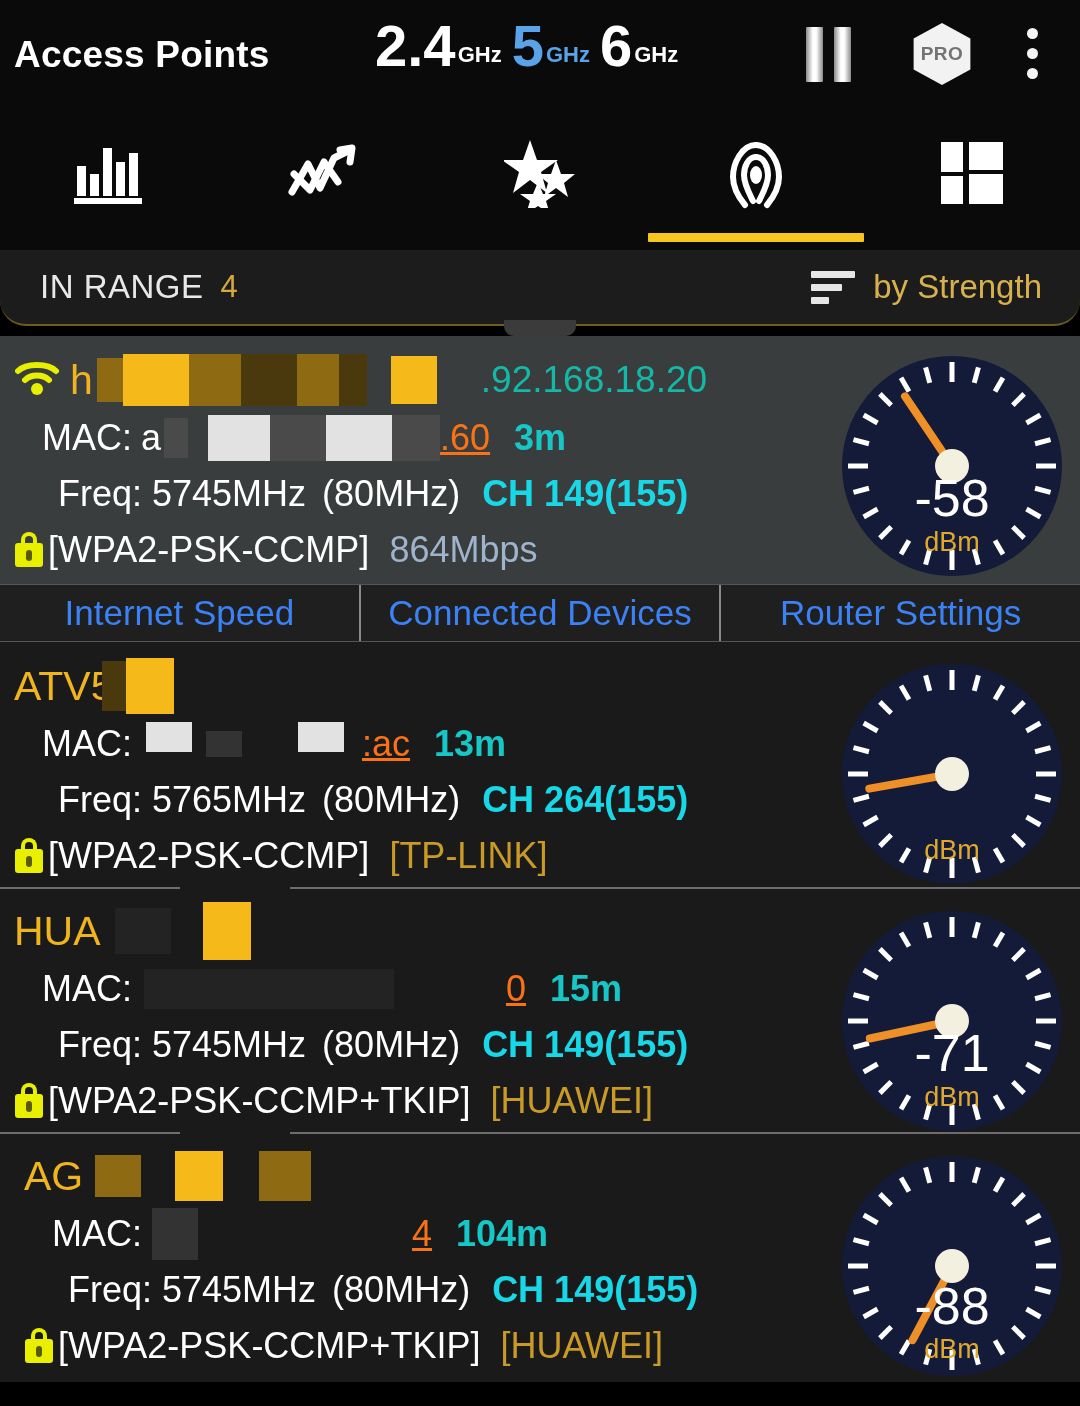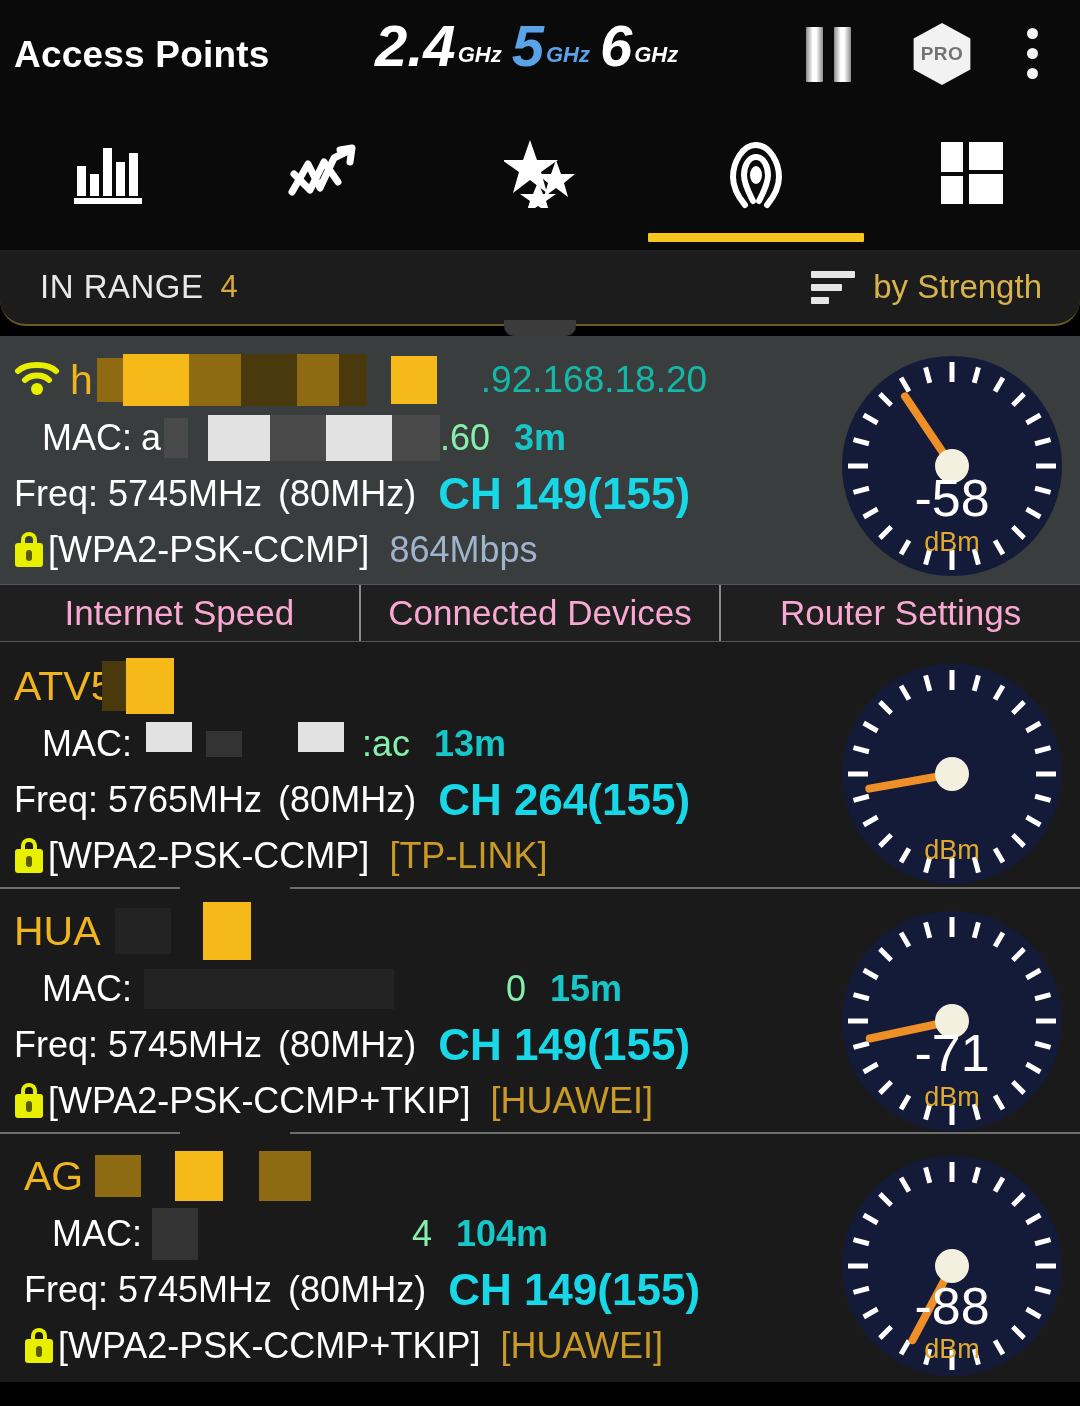--- a/index.html
+++ b/index.html
@@ -10,21 +10,21 @@
     overflow: hidden;
   }
   .screen { position: relative; width: 1080px; height: 1406px; background: #000; }
 
   
   .topbar { position: relative; height: 118px; background: #0a0a0a; padding-left: 47px; }
   .app-title {
     position: absolute; left: 14px; top: 34px;
     font-size: 37px; font-weight: bold; color: #ffffff; letter-spacing: .2px;
   }
-  .bands { position: absolute; left: 375px; top: 18px; display: flex; align-items: flex-end; font-style: italic; }
+  .bands { position: absolute; left: 375px; top: 18px; display: flex; align-items: flex-end; }
   .band { display: flex; align-items: flex-end; margin-right: 10px; }
   .band .num { font-size: 58px; font-weight: bold; line-height: .95; color: #ffffff; }
   .band .unit { font-size: 22px; font-weight: bold; color: #ffffff; margin-left: 2px; margin-bottom: 5px; }
   .band.active .num, .band.active .unit { color: #5ba3e8; }
 
   .pause-icon { position: absolute; left: 806px; top: 27px; display: flex; gap: 11px; }
   .pause-icon i { display: block; width: 17px; height: 55px; background: linear-gradient(90deg,#8a8a8a,#ffffff 40%,#ffffff 60%,#8a8a8a); border-radius: 1px; }
 
   .pro-badge { position: absolute; left: 909px; top: 23px; width: 66px; height: 62px; }
   .pro-badge .hex {
@@ -74,32 +74,32 @@
   .ap.connected { background: #3a3d3d; }
   .ap .sep { position: absolute; top: 0; left: 0; right: 0; height: 2px; }
   .ap .sep b { position: absolute; top: 0; height: 2px; background: #6e6e6e; display: block; }
   .ap .sep b.l { left: 0; width: 180px; }
   .ap .sep b.r { left: 290px; right: 0; }
 
   .ap .lines { padding-left: 14px; padding-right: 230px; }
   .line { display: flex; align-items: center; white-space: nowrap; position: relative; }
   .line.l1 { height: 60px; }
   .line.l2 { height: 56px; margin-left: 28px; }
-  .line.l3 { height: 56px; }
+  .line.l3 { height: 56px; margin-left: 44px; }
   .line.l4 { height: 56px; }
 
   .ssid { font-size: 41px; color: #f0b41e; line-height: 1; }
   .wifi-ico { margin-right: 10px; display: inline-block; }
   .ip { font-size: 37px; color: #14b8a6; margin-left: 44px; }
 
   .k { font-size: 36px; color: #ffffff; }
-  .mac-tail { font-size: 36px; color: #86efac; }
+  .mac-tail { font-size: 36px; color: #f97316; text-decoration: underline; }
   .dist { font-size: 36px; font-weight: bold; color: #17c6c6; margin-left: 24px; }
   .freq { font-size: 36px; color: #ffffff; }
-  .chan { font-size: 44px; font-weight: bold; color: #18d8e8; margin-left: 22px; }
+  .chan { font-size: 36px; font-weight: bold; color: #18d8e8; margin-left: 22px; }
   .sec { font-size: 36px; color: #ffffff; margin-left: 4px; }
   .vendor { font-size: 36px; color: #c99a25; margin-left: 20px; }
   .speed { font-size: 36px; color: #9fb3cc; margin-left: 20px; }
 
   .lock { width: 30px; height: 36px; position: relative; display: inline-block; }
   .lock .shackle {
     position: absolute; left: 7px; top: 0; width: 16px; height: 13px;
     border: 4px solid #e8f000; border-bottom: none;
     border-radius: 9px 9px 0 0;
   }
@@ -125,21 +125,21 @@
   }
   .gauge .dbm {
     position: absolute; left: 0; right: 0; top: 175px; text-align: center;
     font-size: 27px; color: #e0a92e; line-height: 1;
   }
 
   
   .actions { display: flex; height: 58px; background: #1f1f1f; border-top: 1px solid #555; border-bottom: 1px solid #555; }
   .actions .btn {
     flex: 1; display: flex; align-items: center; justify-content: center;
-    font-size: 35px; color: #f9a8d4; background: #1f1f1f;
+    font-size: 35px; color: #3b82f6; background: #1f1f1f;
     border-right: 2px solid #8a8a8a;
   }
   .actions .btn:last-child { border-right: none; }
 </style>
 </head>
 <body>
 
 <div class="screen">
 
   <div class="topbar">

